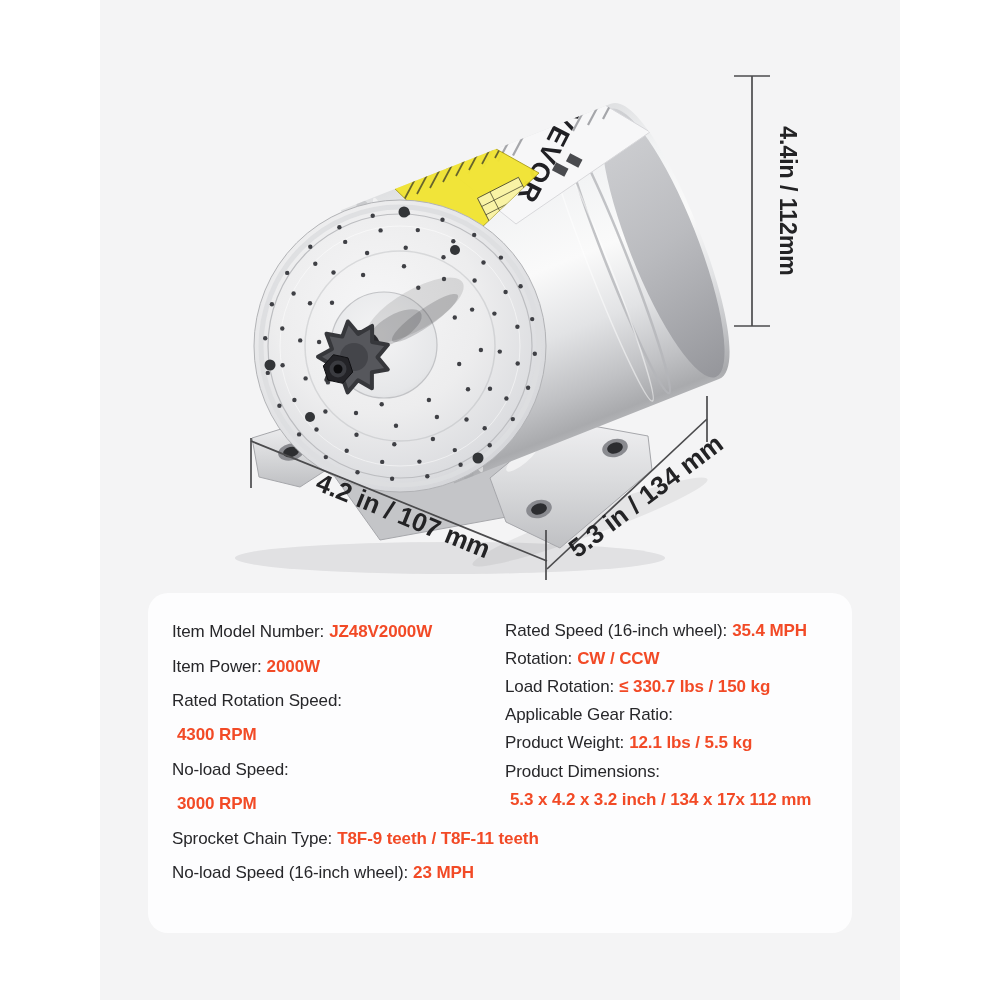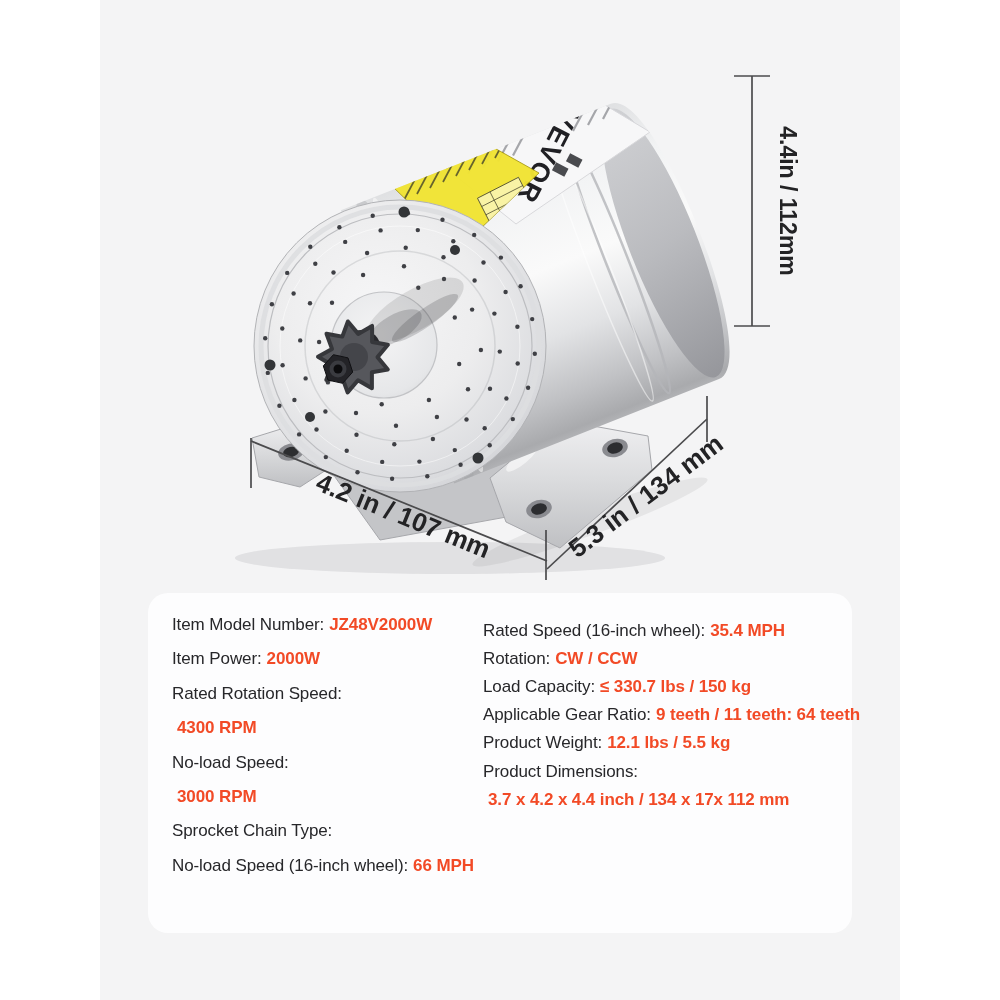--- a/index.html
+++ b/index.html
@@ -5,22 +5,22 @@
   html,body{margin:0;padding:0;background:#ffffff;}
   body{width:1000px;height:1000px;position:relative;overflow:hidden;
        font-family:"Liberation Sans","DejaVu Sans",sans-serif;}
   .stage{position:absolute;inset:0;}
   .photo-area{position:absolute;left:100px;top:0;width:800px;height:1000px;background:#f4f4f5;}
   .photo-area svg{position:absolute;left:-100px;top:0;}
   .spec-panel{position:absolute;left:148px;top:593px;width:704px;height:340px;
               background:#fdfdfe;border-radius:20px;}
   .spec-col{position:absolute;top:0;}
   .spec-col-left{left:24px;padding-top:22px;width:330px;}
-  .spec-col-right{left:335px;padding-top:24px;width:360px;}
-  .spec-col-left .spec-row{height:34.4px;display:flex;white-space:nowrap;}
+  .spec-col-right{left:357px;padding-top:24px;width:360px;}
+  .spec-col-left .spec-row{height:34.4px;display:flex;align-items:center;white-space:nowrap;}
   .spec-col-right .spec-row{height:28.1px;display:flex;align-items:center;white-space:nowrap;}
   .spec-label{font-size:17px;color:#27272a;letter-spacing:-0.1px;}
   .spec-value{font-size:17px;font-weight:700;color:var(--accent,#f24a26);
               margin-left:5px;letter-spacing:-0.1px;}
   text.dim{fill:#232325;font-weight:700;}
 </style>
 </head>
 <body>
 
 <div class="stage">
@@ -298,49 +298,49 @@
           <span class="spec-value">4300 RPM</span>
         </div>
         <div class="spec-row">
           <span class="spec-label">No-load Speed:</span>
         </div>
         <div class="spec-row">
           <span class="spec-value">3000 RPM</span>
         </div>
         <div class="spec-row">
           <span class="spec-label">Sprocket Chain Type:</span>
+          <span class="spec-value">T8F-9 teeth / T8F-11 teeth</span>
         </div>
         <div class="spec-row">
           <span class="spec-label">No-load Speed (16-inch wheel):</span>
-          <span class="spec-value">66 MPH</span>
+          <span class="spec-value">23 MPH</span>
         </div>
       </div>
     <div class="spec-col spec-col-right" id="col-right">
         <div class="spec-row">
           <span class="spec-label">Rated Speed (16-inch wheel):</span>
           <span class="spec-value">35.4 MPH</span>
         </div>
         <div class="spec-row">
           <span class="spec-label">Rotation:</span>
           <span class="spec-value">CW / CCW</span>
         </div>
         <div class="spec-row">
-          <span class="spec-label">Load Capacity:</span>
+          <span class="spec-label">Load Rotation:</span>
           <span class="spec-value">≤ 330.7 lbs / 150 kg</span>
         </div>
         <div class="spec-row">
           <span class="spec-label">Applicable Gear Ratio:</span>
-          <span class="spec-value">9 teeth / 11 teeth: 64 teeth</span>
         </div>
         <div class="spec-row">
           <span class="spec-label">Product Weight:</span>
           <span class="spec-value">12.1 lbs / 5.5 kg</span>
         </div>
         <div class="spec-row">
           <span class="spec-label">Product Dimensions:</span>
         </div>
         <div class="spec-row">
-          <span class="spec-value">3.7 x 4.2 x 4.4 inch / 134 x 17x 112 mm</span>
+          <span class="spec-value">5.3 x 4.2 x 3.2 inch / 134 x 17x 112 mm</span>
         </div>
       </div>
   </section>
 
 </div>
 
 </body></html>

